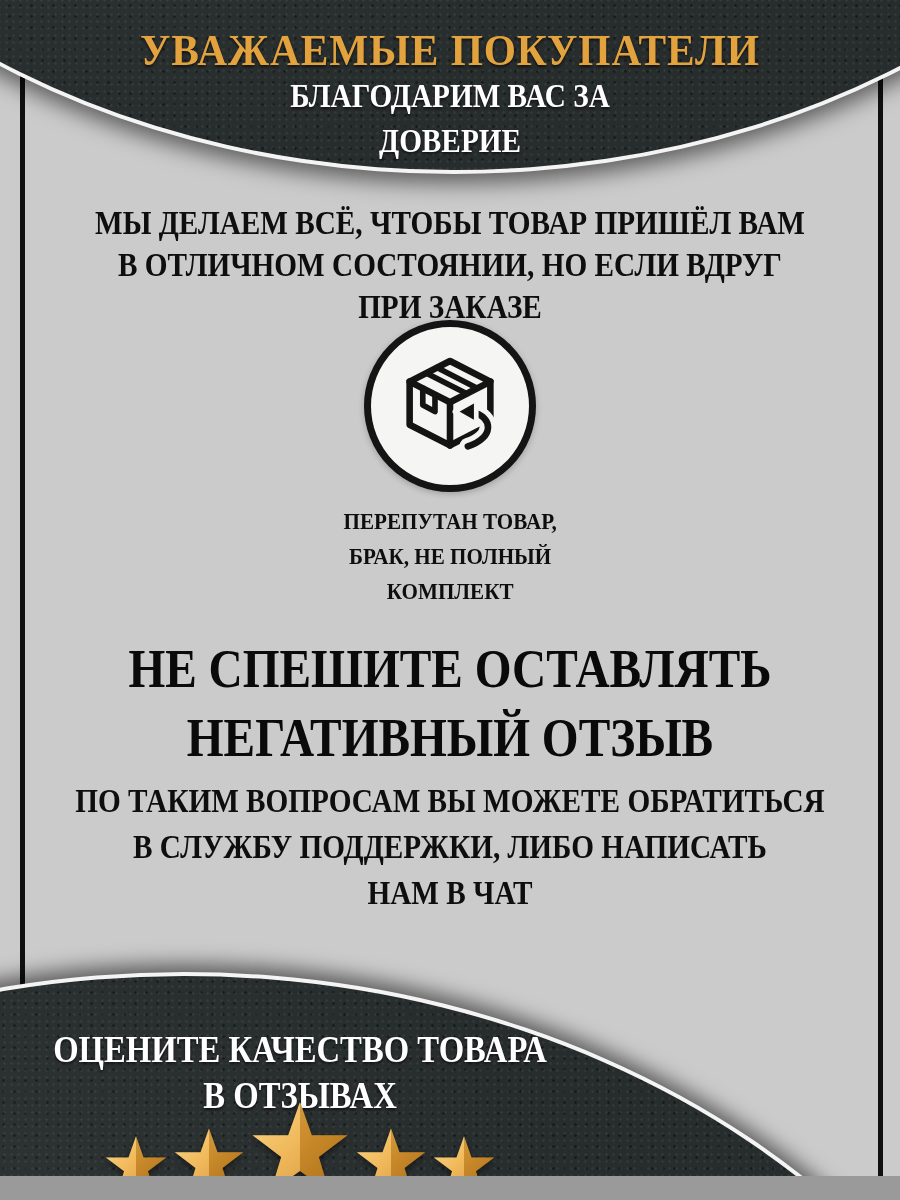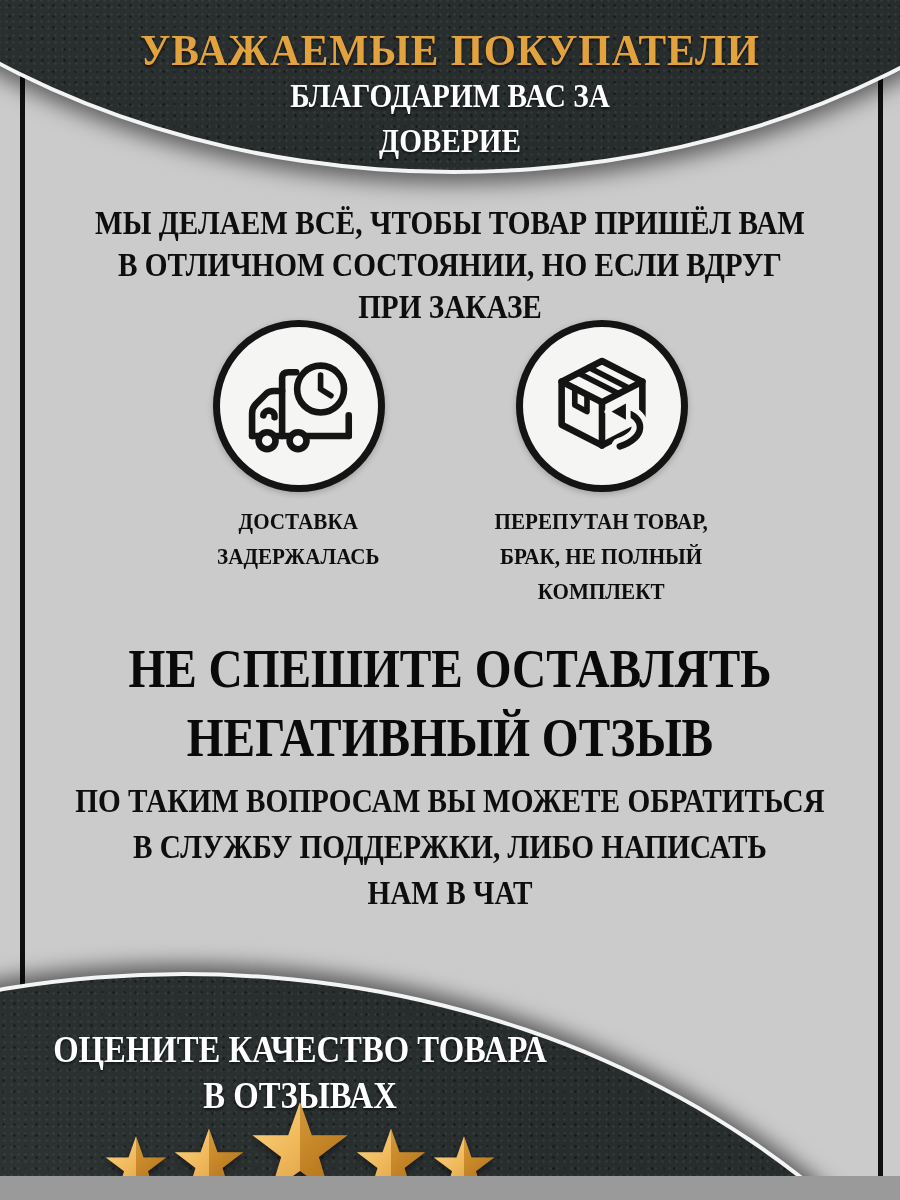--- a/index.html
+++ b/index.html
@@ -88,37 +88,20 @@
   <div class="txt hero-title">УВАЖАЕМЫЕ ПОКУПАТЕЛИ</div>
   <div class="txt hero-sub cond pre">БЛАГОДАРИМ ВАС ЗА
 ДОВЕРИЕ</div>
 
   <div class="txt intro cond pre">МЫ ДЕЛАЕМ ВСЁ, ЧТОБЫ ТОВАР ПРИШЁЛ ВАМ
 В ОТЛИЧНОМ СОСТОЯНИИ, НО ЕСЛИ ВДРУГ
 ПРИ ЗАКАЗЕ</div>
 
   <div class="issues">
 
-    <div class="issue">
-      <div class="badge">
-        <svg class="icon-svg" width="122" height="110" viewBox="0 0 130 116" fill="none" stroke="#141414" stroke-width="7" stroke-linecap="round" stroke-linejoin="round">
-          <path d="M15 90 H118"></path>
-          <path d="M15 90 V66 Q15 60 19 56 L30 45 Q33 42 38 42 H47 V90"></path>
-          <path d="M27 68 a6 6 0 1 1 12 2"></path>
-          <path d="M47 42 V28 Q47 22 54 22 H62"></path>
-          <path d="M118 90 V68"></path>
-          <circle cx="31" cy="95" r="9" fill="#f5f5f3"></circle>
-          <circle cx="64" cy="95" r="9" fill="#f5f5f3"></circle>
-          <circle cx="88" cy="40" r="25" fill="#f5f5f3"></circle>
-          <path d="M88 40 V25 M88 40 L99 47" stroke-width="6"></path>
-        </svg>
-      </div>
-      <div class="issue-label">ДОСТАВКА
-ЗАДЕРЖАЛАСЬ</div>
-    </div>
 
     <div class="issue">
       <div class="badge">
         <svg class="icon-svg" width="122" height="110" viewBox="0 0 130 116" fill="none" stroke="#141414" stroke-width="7" stroke-linecap="round" stroke-linejoin="round">
           <path d="M65 10 L108 32 L65 54 L22 32 Z"></path>
           <path d="M22 32 V78 L65 100 V54"></path>
           <path d="M108 32 V78 L65 100"></path>
           <path d="M51 17 L94 39 M40 23 L83 45" stroke-width="6"></path>
           <path d="M36 39 L36 57 L49 64 L49 46" stroke-width="6"></path>
           <path d="M88 64 C112 70 112 92 84 101" stroke="#f5f5f3" stroke-width="18"></path>

